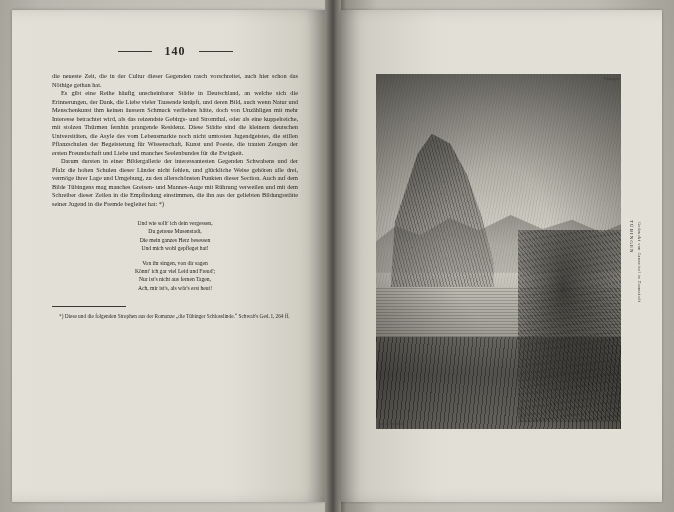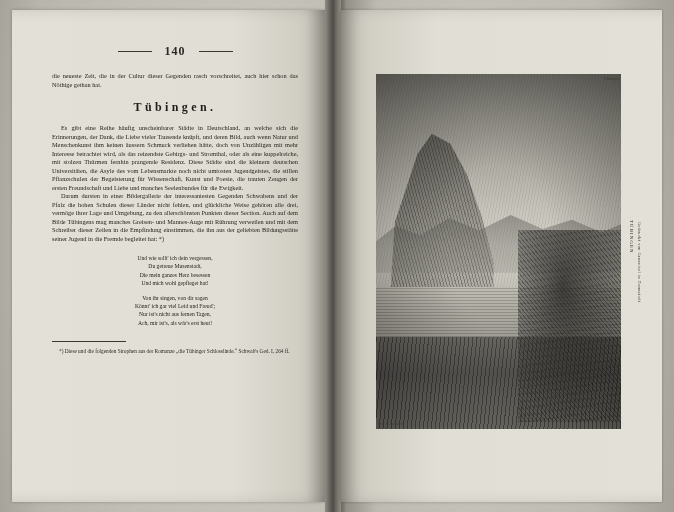--- a/index.html
+++ b/index.html
@@ -163,21 +163,20 @@
     <div class="page-left">
 
       <div class="pagenum-row">
         <span class="rule"></span>
         <span class="pagenum">140</span>
         <span class="rule"></span>
       </div>
 
       <p class="body">die neueste Zeit, die in der Cultur dieser Gegenden rasch vorschreitet, auch hier schon das Nöthige gethan hat.</p>
 
-      <h2 class="heading">Tübingen.</h2>
 
       <p class="body indent">Es gibt eine Reihe häufig unscheinbarer Städte in Deutschland, an welche sich die Erinnerungen, der Dank, die Liebe vieler Tausende knüpft, und deren Bild, auch wenn Natur und Menschenkunst ihm keinen äussern Schmuck verliehen hätte, doch von Unzähligen mit mehr Interesse betrachtet wird, als das reizendste Gebirgs- und Stromthal, oder als eine kuppelreiche, mit stolzen Thürmen fernhin prangende Residenz. Diese Städte sind die kleinern deutschen Universitäten, die Asyle des vom Lebensmarkte noch nicht umtosten Jugendgeistes, die stillen Pflanzschulen der Begeisterung für Wissenschaft, Kunst und Poesie, die trauten Zeugen der ersten Freundschaft und Liebe und manches Seelenbundes für die Ewigkeit.</p>
       <p class="body indent">Darum dursten in einer Bildergallerie der interessantesten Gegenden Schwabens und der Pfalz die hohen Schulen dieser Länder nicht fehlen, und glückliche Weise gehören alle drei, vermöge ihrer Lage und Umgebung, zu den allerschönsten Punkten dieser Section. Auch auf dem Bilde Tübingens mag manches Greisen- und Mannes-Auge mit Rührung verweilen und mit dem Schreiber dieser Zeilen in die Empfindung einstimmen, die ihn aus der geliebten Bildungsstätte seiner Jugend in die Fremde begleitet hat: *)</p>
 
       <div class="poem">
         <div class="stanza">
           <span class="ln">Und wie sollt' ich dein vergessen,</span>
           <span class="ln">Du getreue Musenstadt,</span>
           <span class="ln">Die mein ganzes Herz besessen</span>
           <span class="ln">Und mich wohl gepfleget hat!</span>

